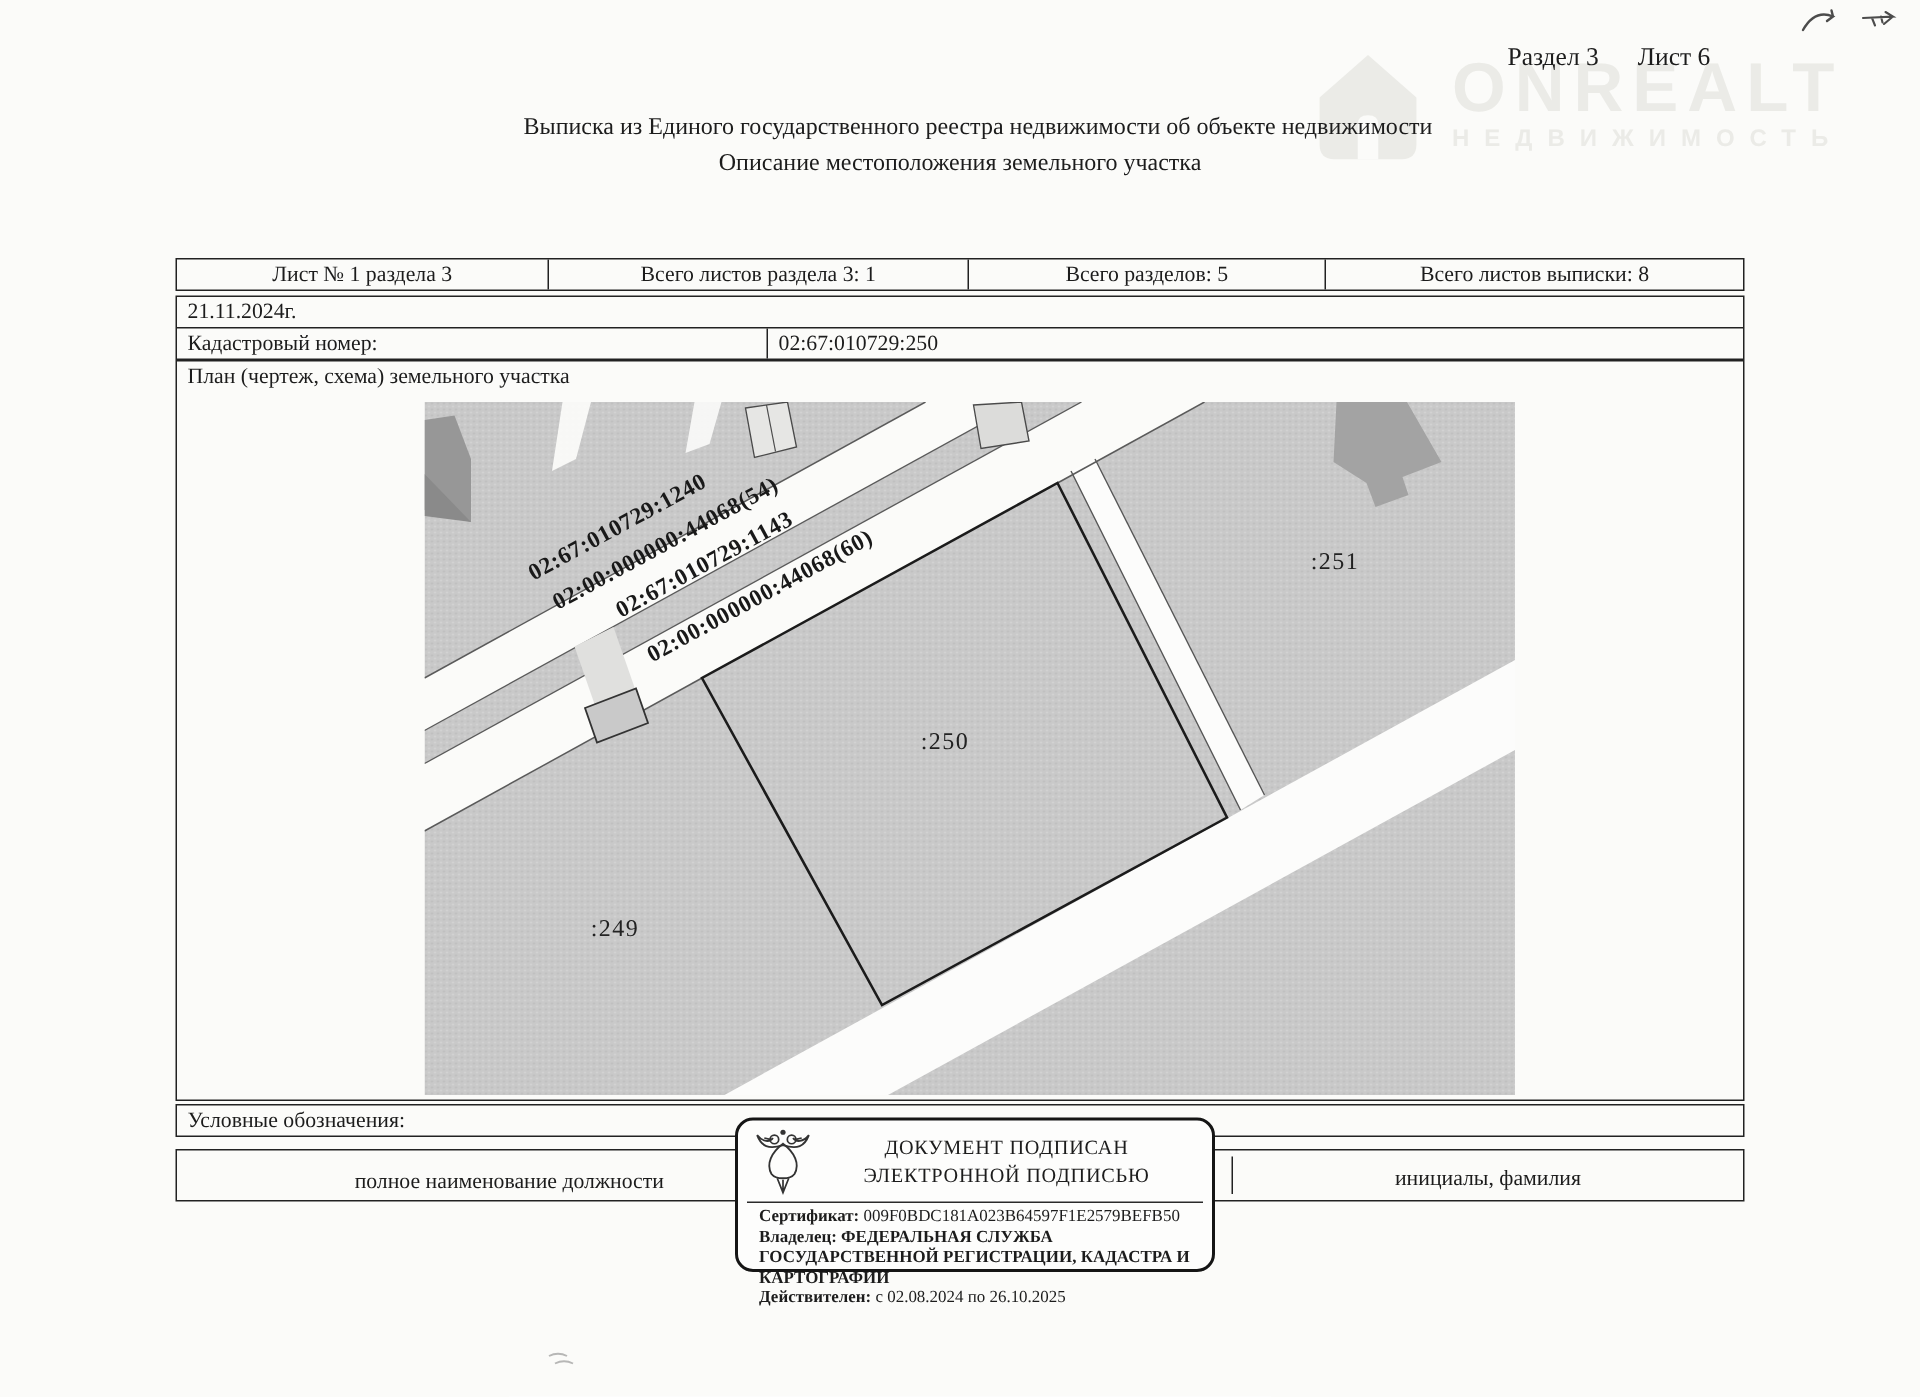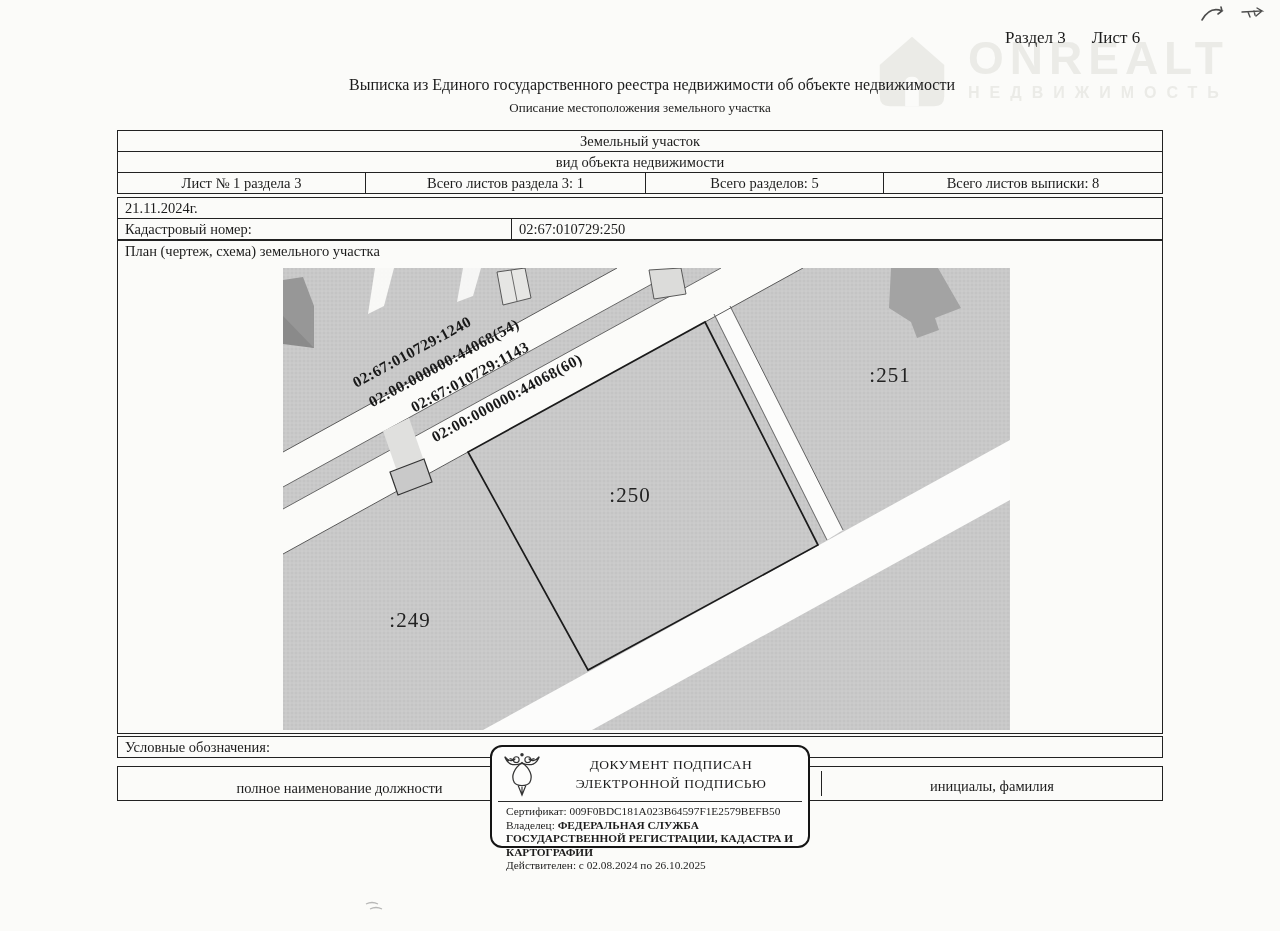--- a/index.html
+++ b/index.html
@@ -9,44 +9,44 @@
     font-family:"Liberation Serif","DejaVu Serif",serif;
   }
   
   .watermark{position:absolute; left:868px; top:24px; display:flex; align-items:center; gap:12px; z-index:0;}
   .wm-text{display:flex; flex-direction:column;}
   .wm-brand{font-family:"Liberation Sans",sans-serif; font-weight:bold; font-size:46px; letter-spacing:6px; color:#ebebe7; line-height:48px;}
   .wm-sub{font-family:"Liberation Sans",sans-serif; font-weight:bold; font-size:16px; letter-spacing:10px; color:#ebebe7; margin-top:2px;}
   .section-sheet{position:absolute; top:28px; left:1005px; font-size:17px; z-index:1;}
   .section-sheet span{margin-right:26px;}
   .title1{position:absolute; top:76px; left:12px; width:1280px; text-align:center; font-size:16px; z-index:1;}
-  .title2{position:absolute; top:100px; left:0; width:1280px; text-align:center; font-size:13px; z-index:1;}
+  .title2{position:absolute; top:100px; left:0; width:1280px; text-align:center; font-size:16px; z-index:1;}
   
   .tbl{position:absolute; left:117px; width:1046px; border:1.7px solid #222; box-sizing:border-box; background:transparent; z-index:1;}
   .trow{display:flex; border-top:1.7px solid #222;}
   .trow:first-child{border-top:none;}
   .tcell{border-left:1.7px solid #222; padding:1px 7px; font-size:14.5px; line-height:18px; box-sizing:border-box; min-height:20px;}
   .tcell:first-child{border-left:none;}
   .c{text-align:center;}
   
   .plan-cell{height:492px; position:relative;}
   .map{position:absolute; left:283px; top:268px; width:727px; height:462px; z-index:1;}
   .map svg{position:absolute; left:0; top:0;}
   .road-label{position:absolute; white-space:nowrap; font-weight:bold; font-size:15.5px; letter-spacing:0.5px; color:#191919; transform:translate(-50%,-50%) rotate(-28.5deg);}
-  .parcel-label{position:absolute; font-size:21px; letter-spacing:1px; color:#222; transform:translate(-50%,-50%);}
+  .parcel-label{position:absolute; font-size:16px; letter-spacing:1px; color:#222; transform:translate(-50%,-50%);}
   
   .stamp{position:absolute; left:490px; top:745px; width:320px; height:103px; border:2.5px solid #151515;
          border-radius:12px; background:#fdfdfc; box-sizing:border-box; z-index:2;}
   .stamp-head{display:flex; align-items:center; padding:4px 8px 2px 10px;}
   .stamp-titles{flex:1; text-align:center;}
   .stamp-t1{font-size:13.5px; letter-spacing:0.5px;}
   .stamp-t2{font-size:13.5px; letter-spacing:0.5px; margin-top:3px;}
   .stamp-div{border-top:1.4px solid #2a2a2a; margin:2px 6px 3px 6px;}
   .stamp-line{font-size:11.3px; line-height:13.5px; padding:0 10px 0 14px;}
-  .stamp-line b{font-weight:normal;}
+  .stamp-line b{font-weight:bold;}
   .owner{font-weight:bold;}
   
   .corner-marks{position:absolute; left:1198px; top:2px; z-index:1;}
   .bottom-mark{position:absolute; left:362px; top:898px; z-index:1;}
 </style>
 </head>
 <body>
 
 <div id="page">
 
@@ -66,28 +66,20 @@
     <path d="M44 10 L64 9 L59 6 M64 9 L58 14 M50 10 L52 15 M56 9 L57 13" stroke="#4c4c4c" stroke-width="1.4" fill="none" stroke-linecap="round"></path>
   </svg>
 
   <div class="section-sheet">
     <span>Раздел 3</span><span>Лист 6</span>
   </div>
 
   <div class="title1">Выписка из Единого государственного реестра недвижимости об объекте недвижимости</div>
   <div class="title2">Описание местоположения земельного участка</div>
 
-  <div class="tbl" style="top:130px;">
-    <div class="trow">
-        <div class="tcell c" style="flex:1;">Земельный участок</div>
-      </div>
-    <div class="trow">
-        <div class="tcell c" style="flex:1;">вид объекта недвижимости</div>
-      </div>
-  </div>
 
   <div class="tbl" style="top:172px;">
     <div class="trow">
       <div class="tcell c" style="width:247px;">Лист № 1 раздела 3</div>
       <div class="tcell c" style="width:280px;">Всего листов раздела 3: 1</div>
       <div class="tcell c" style="width:238px;">Всего разделов: 5</div>
       <div class="tcell c" style="flex:1;">Всего листов выписки: 8</div>
     </div>
   </div>
 

